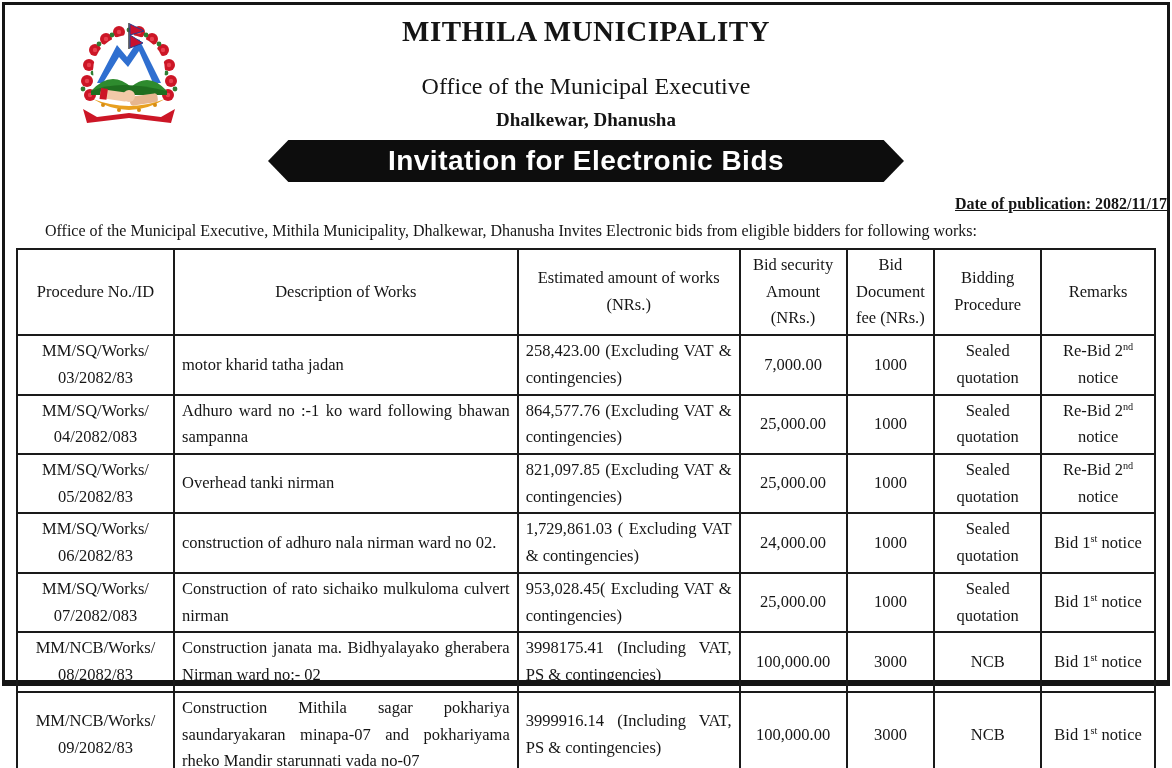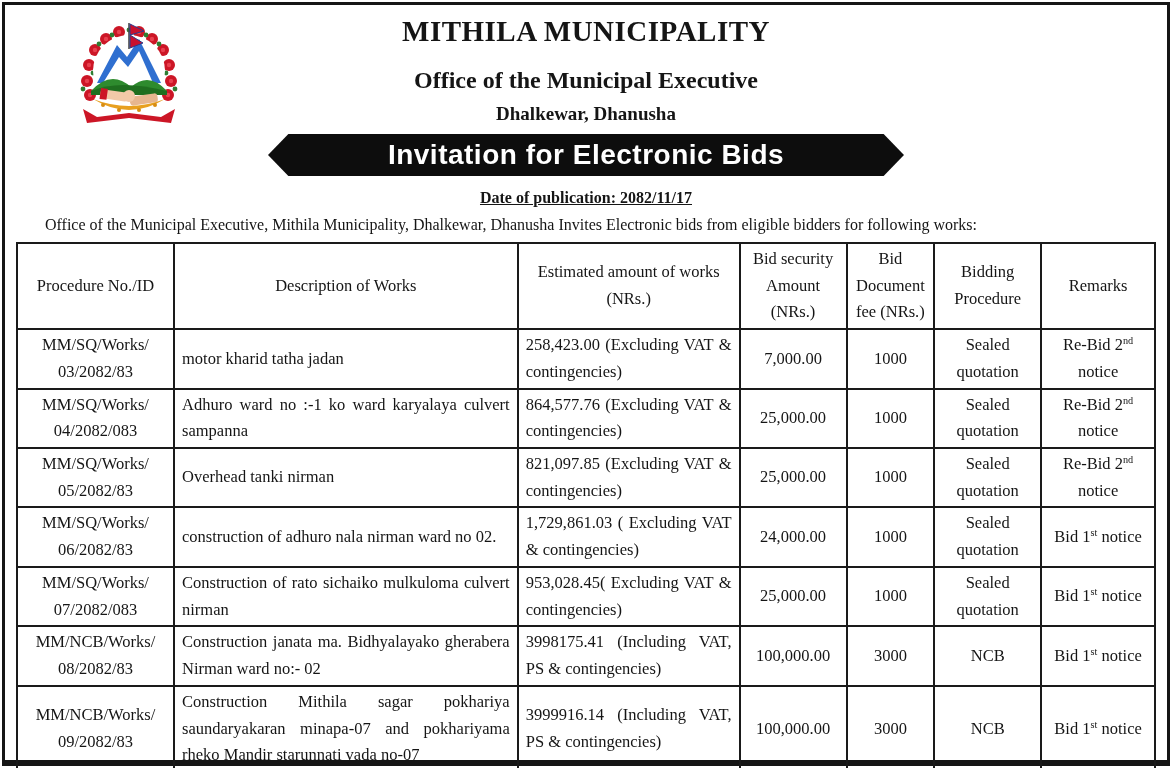--- a/index.html
+++ b/index.html
@@ -1,39 +1,39 @@
 <!DOCTYPE html>
 <html><head>
 <meta charset="utf-8">
 <style>
   html,body { margin:0; padding:0; background:#ffffff; }
   body { width:1172px; height:768px; overflow:hidden; }
   .page {
     position:relative; box-sizing:border-box;
-    width:1168px; height:764px; margin:2px auto 0;
+    width:1168px; height:684px; margin:2px auto 0;
     border:3px solid #151515; border-bottom-width:6px;
     font-family:"Liberation Serif", serif; color:#151515;
     background:#ffffff;
   }
   
   .hdr { position:relative; padding-top:10px; }
   .emblem { position:absolute; left:58px; top:14px; width:132px; height:110px; }
   .t1 { text-align:center; font-size:29px; font-weight:bold; letter-spacing:0.5px; }
-  .t2 { text-align:center; font-size:24px; font-weight:bold; margin-top:19px; }
+  .t2 { text-align:center; font-size:24px; font-weight:normal; margin-top:25px; }
   .t3 { text-align:center; font-size:19px; font-weight:bold; margin-top:9px; }
   .banner {
     margin:9px auto 0; width:636px; height:42px; background:#0d0d0d;
     clip-path:polygon(0% 50%, 3.2% 0%, 96.8% 0%, 100% 50%, 96.8% 100%, 3.2% 100%);
     display:flex; align-items:center; justify-content:center;
   }
   .banner span {
     font-family:"Liberation Sans", sans-serif; font-weight:bold;
     font-size:28px; color:#ffffff; letter-spacing:0.5px; white-space:nowrap;
   }
-  .pubdate { text-align:center; margin-top:13px; font-size:16px; font-weight:bold; text-decoration:underline; }
+  .pubdate { text-align:right; margin-top:13px; font-size:16px; font-weight:bold; text-decoration:underline; }
   .intro { margin:9px 14px 0; font-size:16px; text-indent:26px; }
   
   table.bids { border-collapse:collapse; table-layout:fixed; width:calc(100% - 22px); margin:8px 11px 0; }
   .bids th, .bids td { border:2px solid #1a1a1a; font-size:16.5px; line-height:1.62; padding:2px 7px; box-sizing:border-box; }
   .bids th { font-weight:normal; text-align:center; vertical-align:middle; white-space:pre-line; height:80px; }
   .bids td { vertical-align:middle; }
   tr.r { height:56px;padding-left:24px; }
   tr.r-tall { height:82px; }
   .c-contract { text-align:center; white-space:pre-line; }
   .c-desc { text-align:justify; vertical-align:top; }
@@ -163,21 +163,21 @@
         <td class="c-desc">motor kharid tatha jadan</td>
         <td class="c-amount">258,423.00 (Excluding VAT &amp; contingencies)</td>
         <td class="c-center">7,000.00</td>
         <td class="c-center">1000</td>
         <td class="c-center">Sealed quotation</td>
         <td class="c-center"><span>Re-Bid 2</span><sup>nd</sup><span> notice</span></td>
       </tr>
       <tr class="r">
         <td class="c-contract">MM/SQ/Works/
 04/2082/083</td>
-        <td class="c-desc">Adhuro ward no :-1 ko ward karyalaya culvert sampanna</td>
+        <td class="c-desc">Adhuro ward no :-1 ko ward following bhawan sampanna</td>
         <td class="c-amount">864,577.76 (Excluding VAT &amp; contingencies)</td>
         <td class="c-center">25,000.00</td>
         <td class="c-center">1000</td>
         <td class="c-center">Sealed quotation</td>
         <td class="c-center"><span>Re-Bid 2</span><sup>nd</sup><span> notice</span></td>
       </tr>
       <tr class="r">
         <td class="c-contract">MM/SQ/Works/
 05/2082/83</td>
         <td class="c-desc">Overhead tanki nirman</td>

